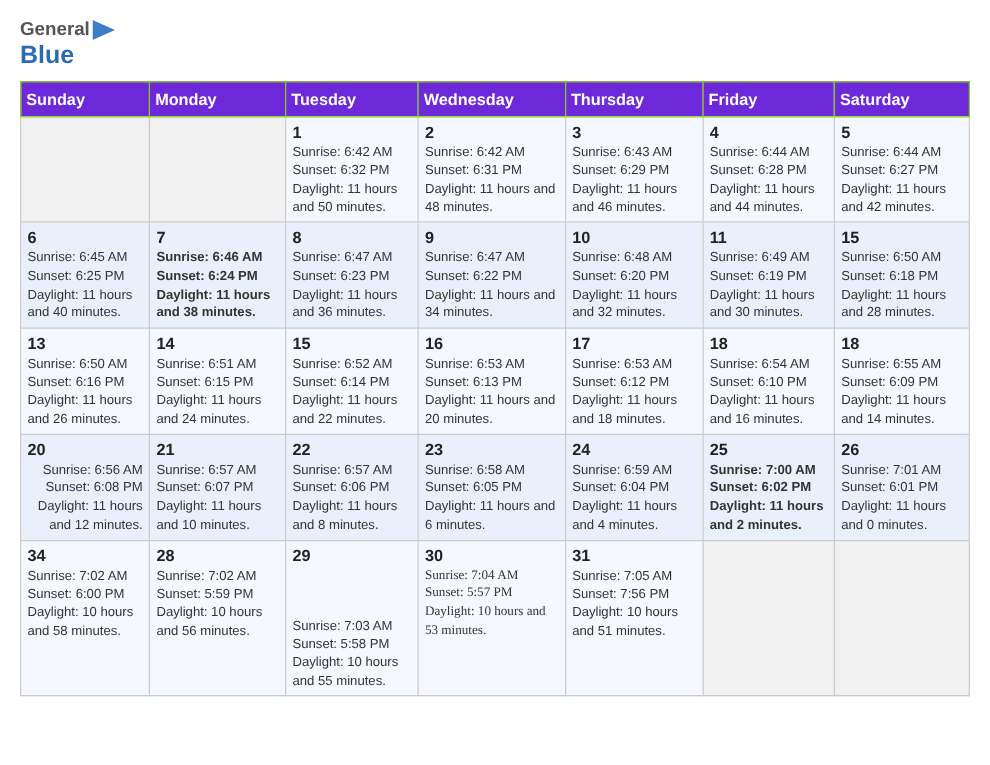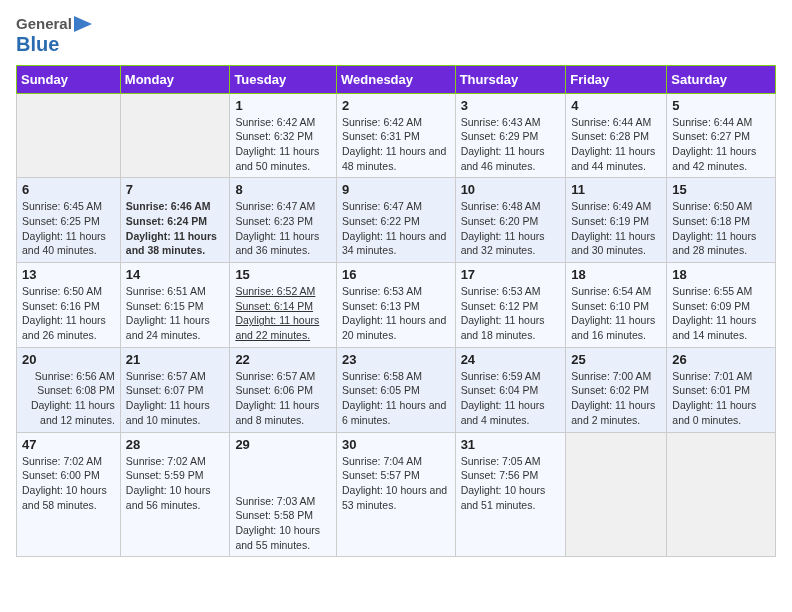--- a/index.html
+++ b/index.html
@@ -192,21 +192,21 @@
 Daylight: 11 hours and 26 minutes.</div>
         </td>
         <td>
           <span class="day-num">14</span>
           <div class="day-info" style="white-space: pre-line;">Sunrise: 6:51 AM
 Sunset: 6:15 PM
 Daylight: 11 hours and 24 minutes.</div>
         </td>
         <td>
           <span class="day-num">15</span>
-          <div class="day-info" style="white-space: pre-line; text-decoration: underline;">Sunrise: 6:52 AM
+          <div class="day-info" style="white-space: pre-line;">Sunrise: 6:52 AM
 Sunset: 6:14 PM
 Daylight: 11 hours and 22 minutes.</div>
         </td>
         <td>
           <span class="day-num">16</span>
           <div class="day-info" style="white-space: pre-line;">Sunrise: 6:53 AM
 Sunset: 6:13 PM
 Daylight: 11 hours and 20 minutes.</div>
         </td>
         <td>
@@ -254,53 +254,53 @@
 Daylight: 11 hours and 6 minutes.</div>
         </td>
         <td>
           <span class="day-num">24</span>
           <div class="day-info" style="white-space: pre-line;">Sunrise: 6:59 AM
 Sunset: 6:04 PM
 Daylight: 11 hours and 4 minutes.</div>
         </td>
         <td>
           <span class="day-num">25</span>
-          <div class="day-info" style="white-space: pre-line;">Sunrise: 7:00 AM
+          <div class="day-info" style="white-space: pre-line; font-weight: bold;">Sunrise: 7:00 AM
 Sunset: 6:02 PM
 Daylight: 11 hours and 2 minutes.</div>
         </td>
         <td>
           <span class="day-num">26</span>
           <div class="day-info" style="white-space: pre-line;">Sunrise: 7:01 AM
 Sunset: 6:01 PM
 Daylight: 11 hours and 0 minutes.</div>
         </td>
       </tr>
       <tr>
         <td>
-          <span class="day-num">47</span>
+          <span class="day-num">34</span>
           <div class="day-info" style="white-space: pre-line;">Sunrise: 7:02 AM
 Sunset: 6:00 PM
 Daylight: 10 hours and 58 minutes.</div>
         </td>
         <td>
           <span class="day-num">28</span>
           <div class="day-info" style="white-space: pre-line;">Sunrise: 7:02 AM
 Sunset: 5:59 PM
 Daylight: 10 hours and 56 minutes.</div>
         </td>
         <td>
           <span class="day-num">29</span>
           <div class="day-info" style="white-space: pre-line; margin-top: 42px;">Sunrise: 7:03 AM
 Sunset: 5:58 PM
 Daylight: 10 hours and 55 minutes.</div>
         </td>
         <td>
           <span class="day-num">30</span>
-          <div class="day-info" style="white-space: pre-line;">Sunrise: 7:04 AM
+          <div class="day-info" style="white-space: pre-line; font-family: Liberation Serif, serif;">Sunrise: 7:04 AM
 Sunset: 5:57 PM
 Daylight: 10 hours and 53 minutes.</div>
         </td>
         <td>
           <span class="day-num">31</span>
           <div class="day-info" style="white-space: pre-line;">Sunrise: 7:05 AM
 Sunset: 7:56 PM
 Daylight: 10 hours and 51 minutes.</div>
         </td>
         <td class="empty-cell"></td>

